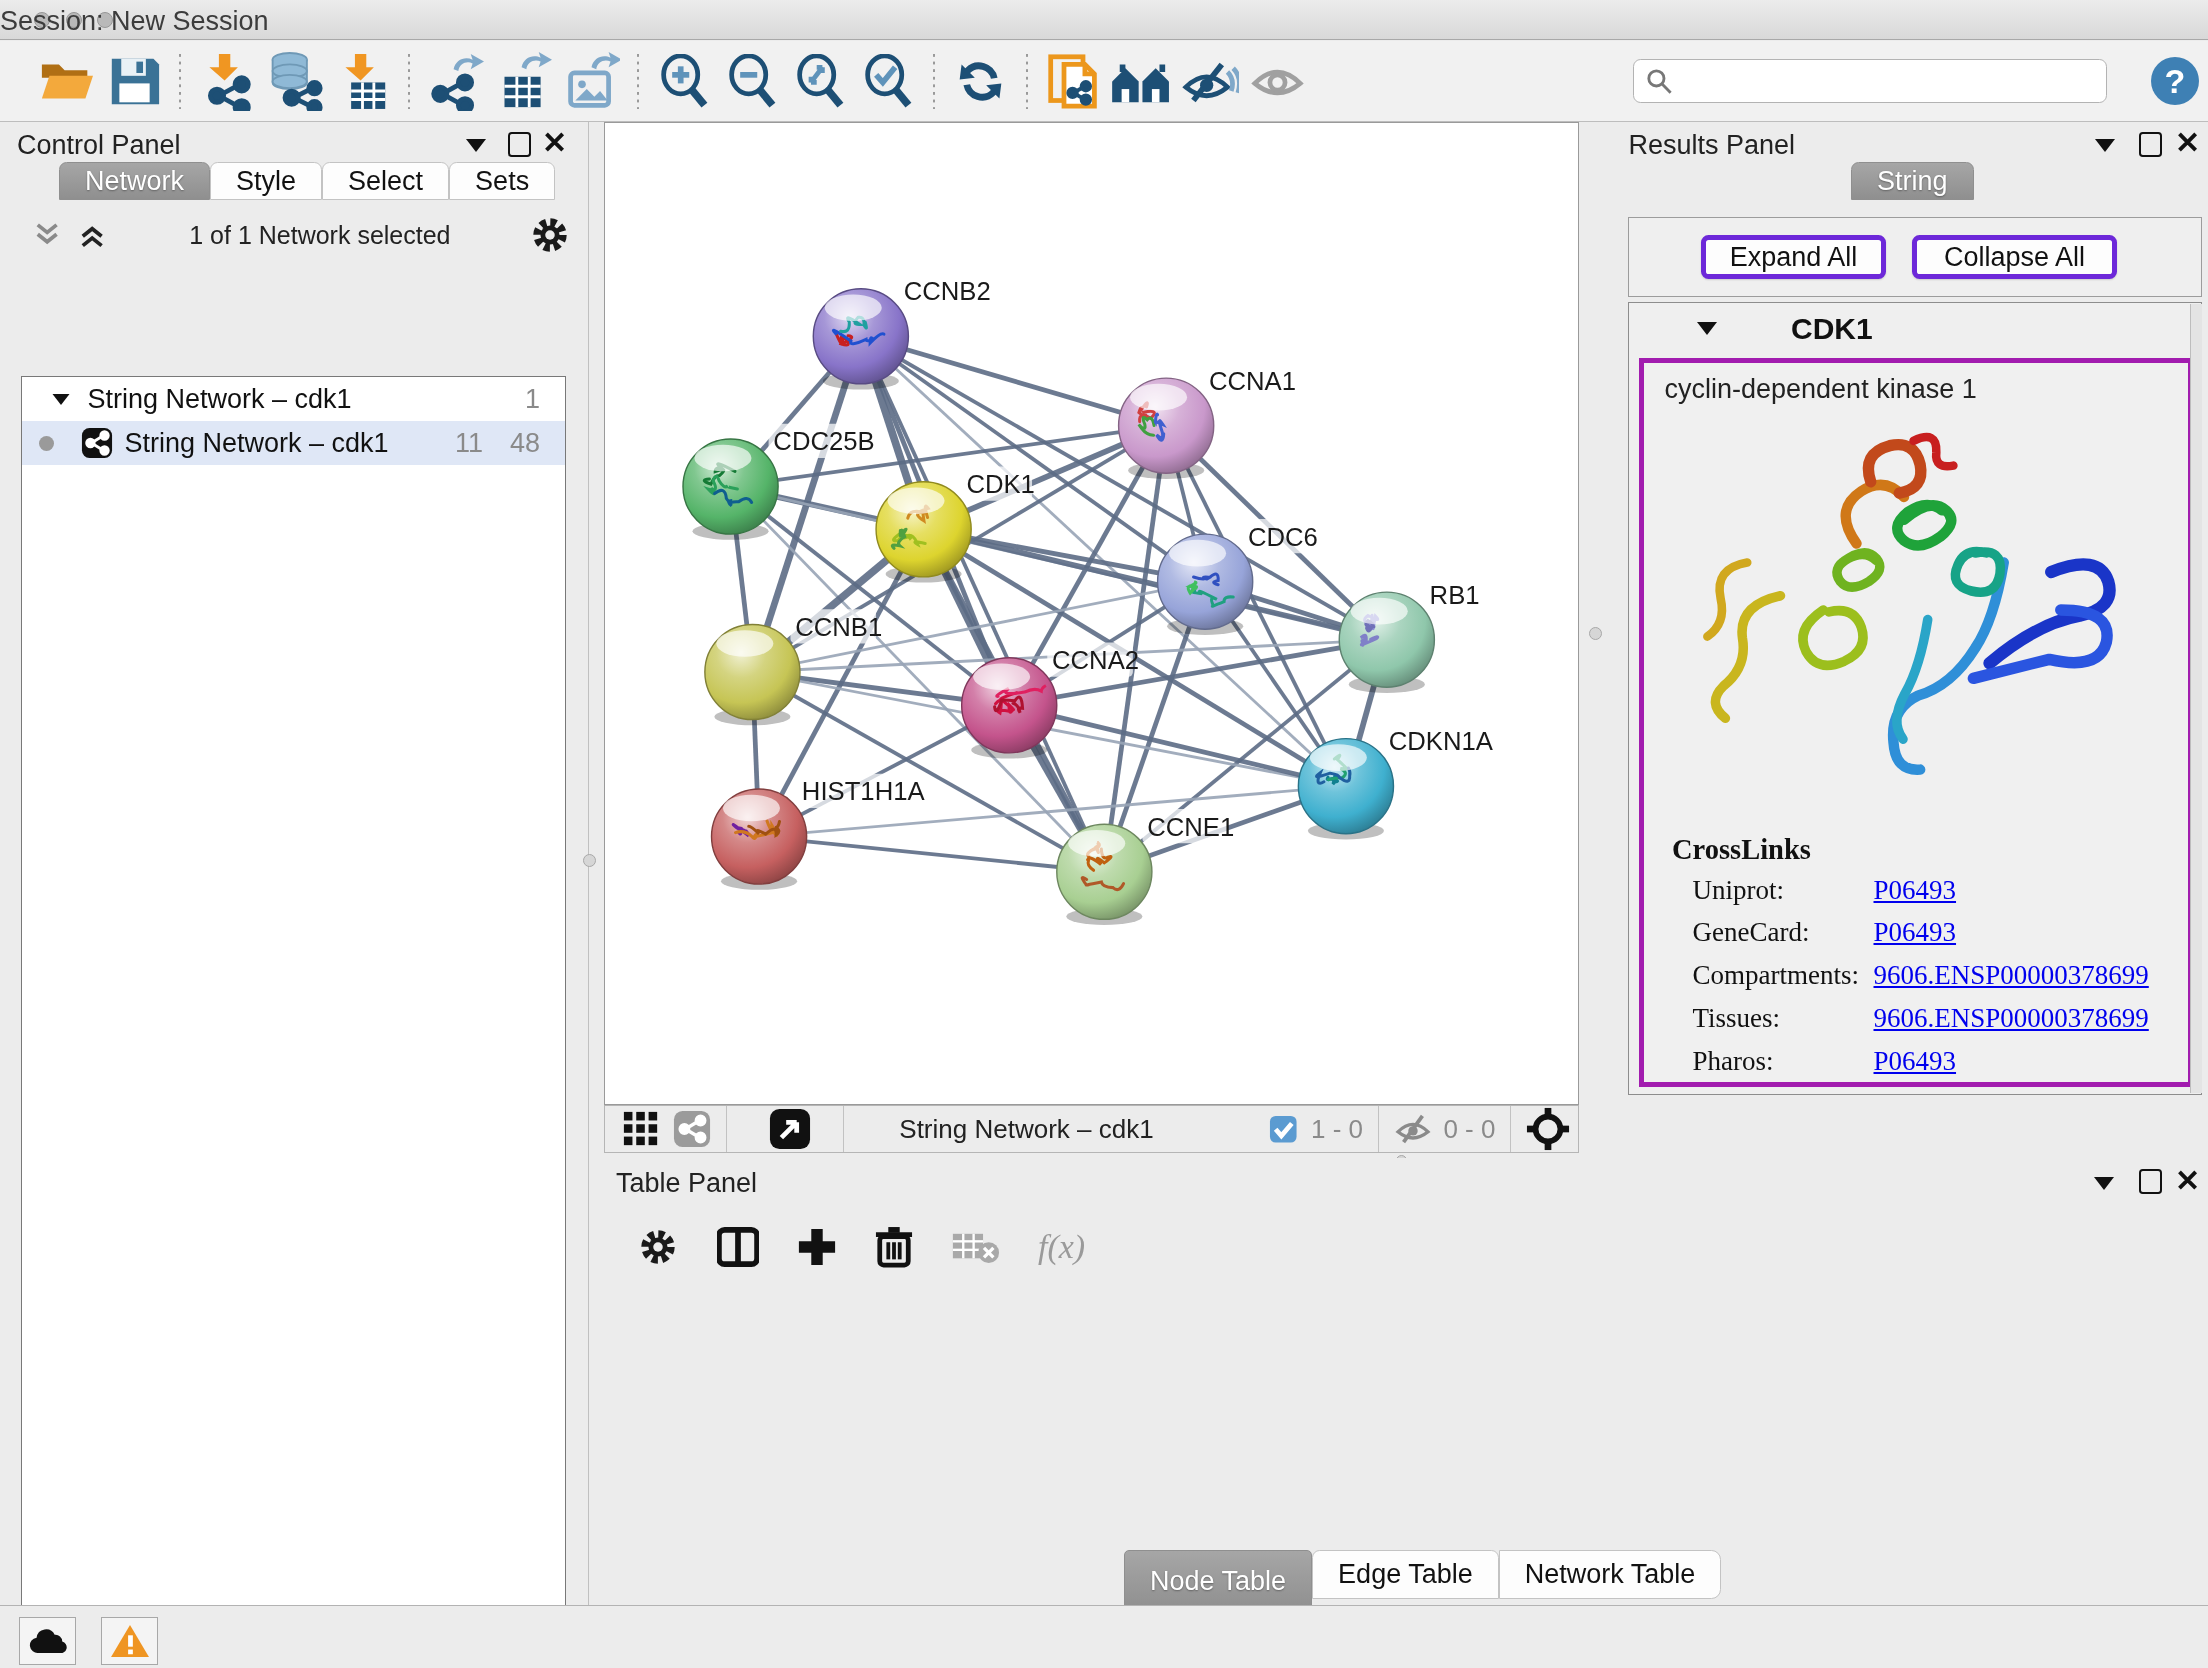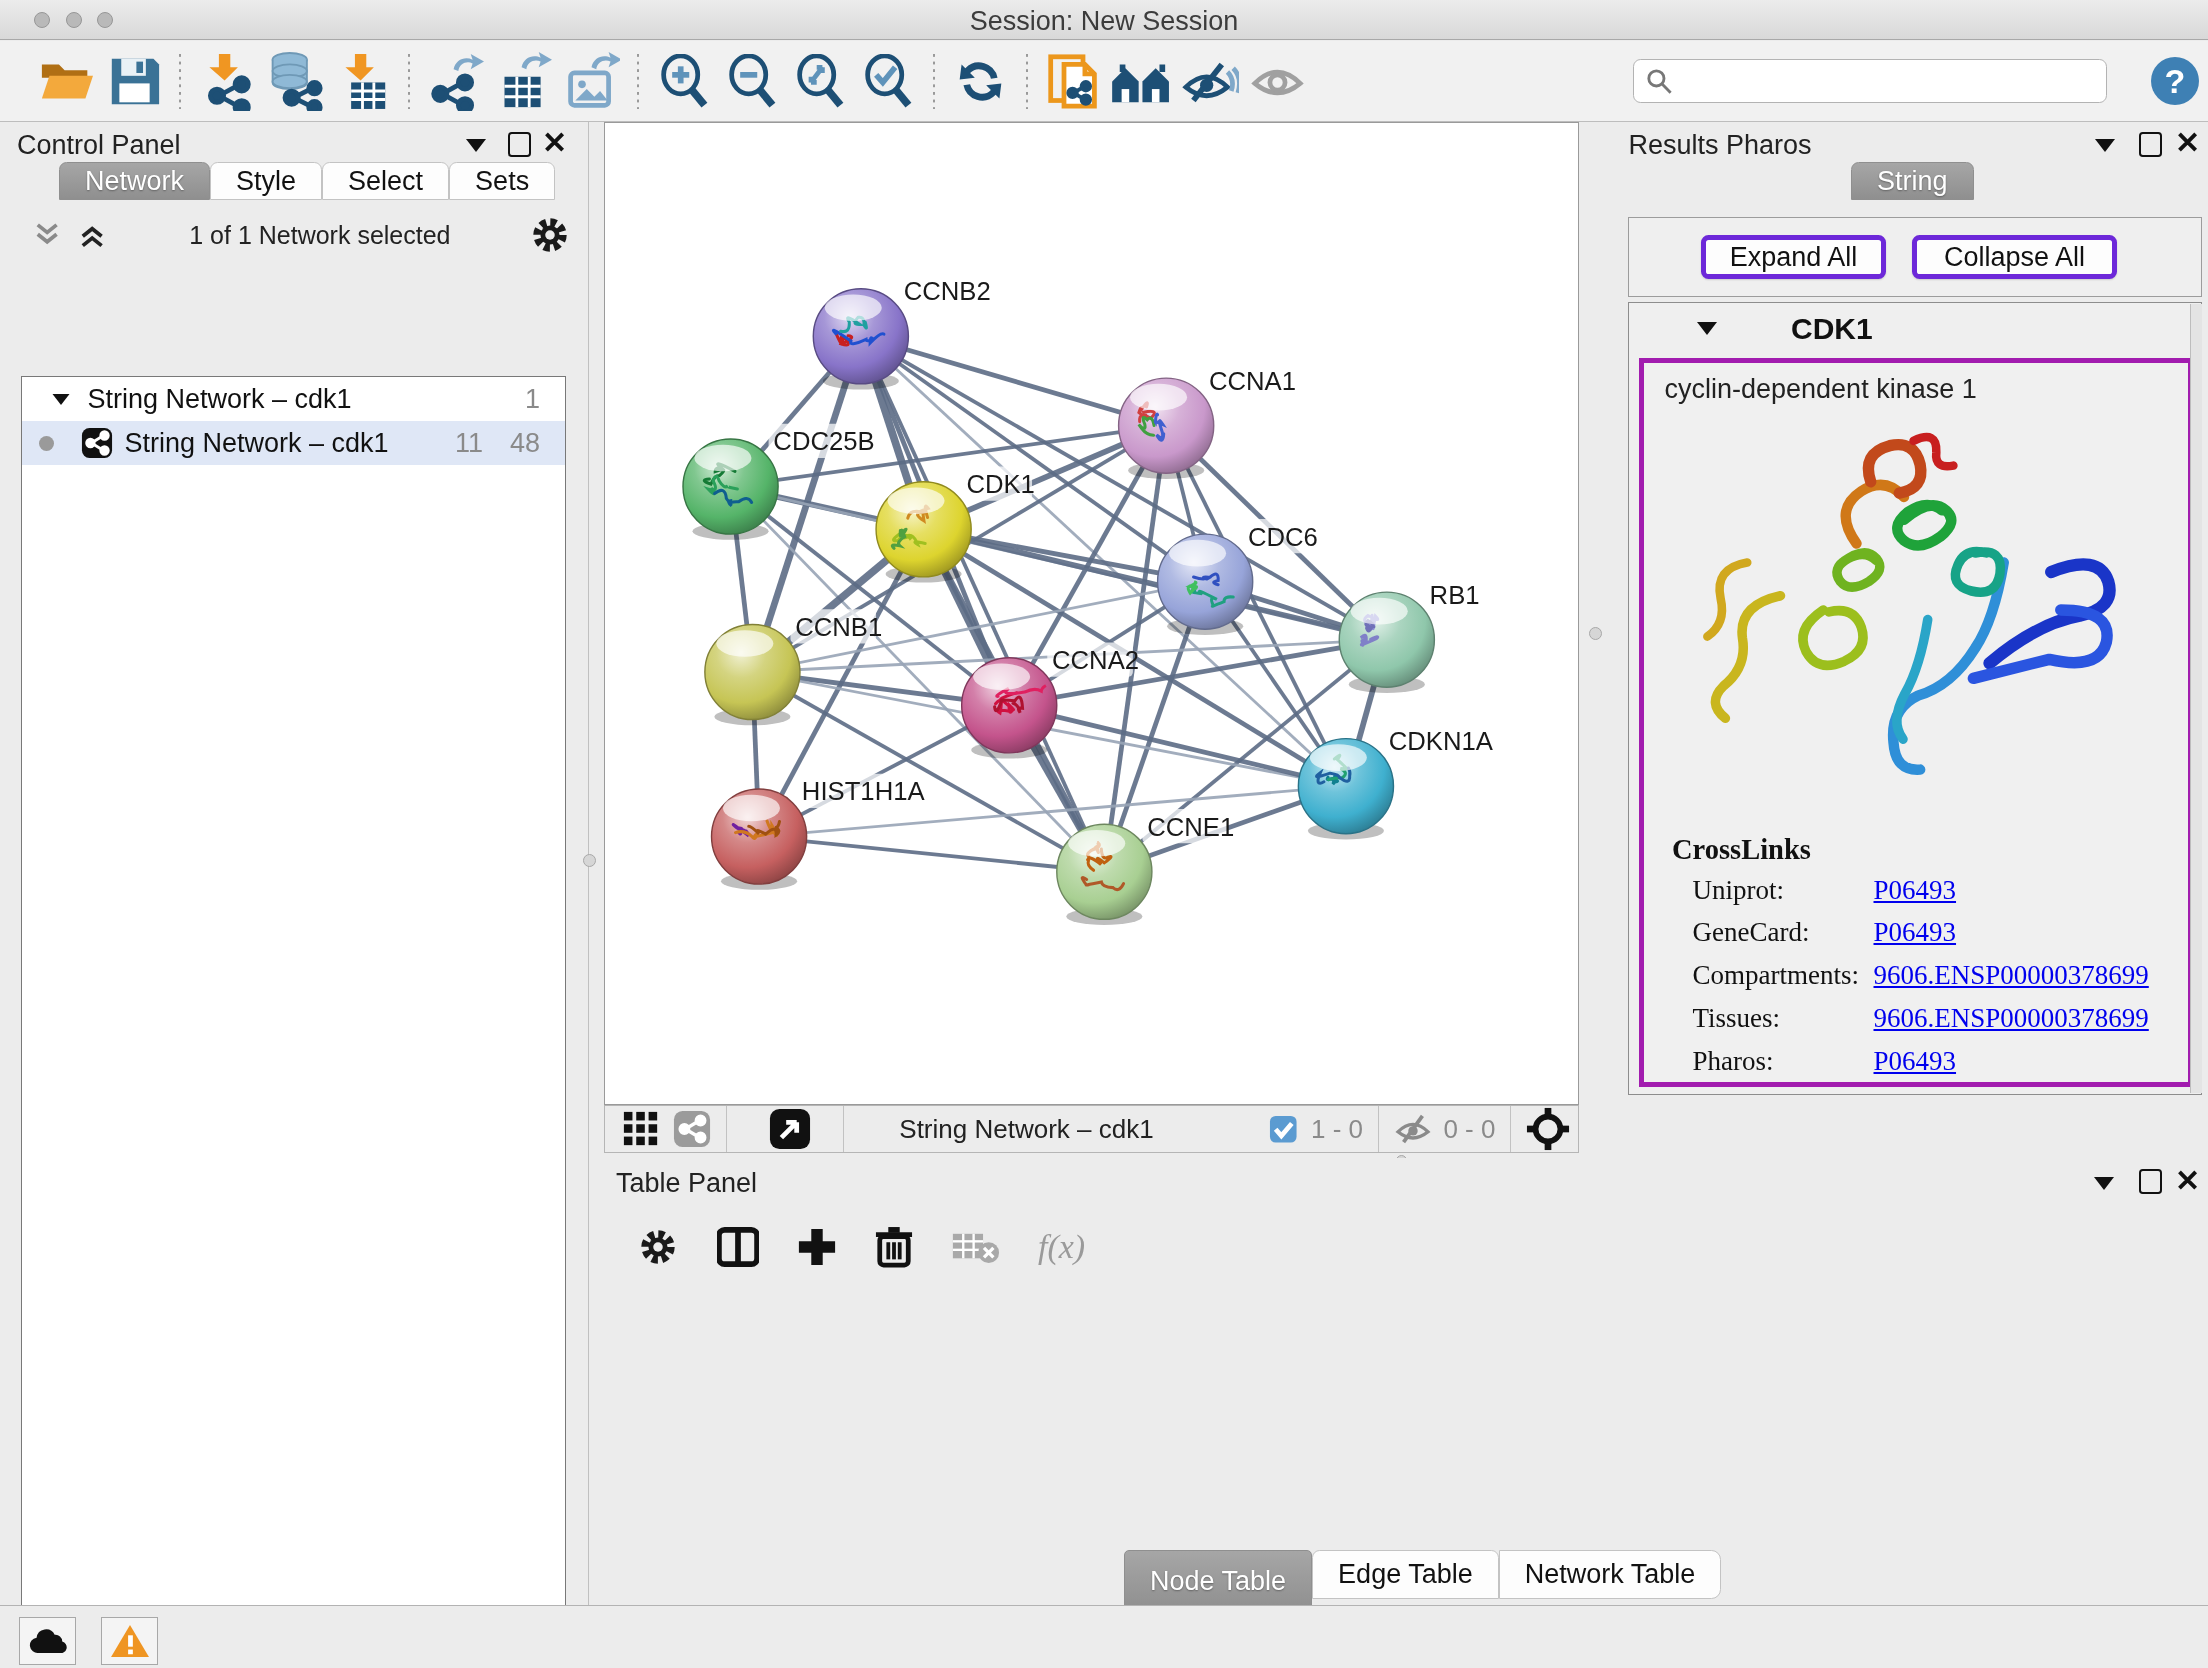--- a/index.html
+++ b/index.html
@@ -5,21 +5,21 @@
   * { margin:0; padding:0; box-sizing:border-box; }
   html,body { width:2208px; height:1668px; overflow:hidden; }
   body { font-family:"Liberation Sans", sans-serif; background:#ececec; position:relative; }
   .abs { position:absolute; }
 
   
   .titlebar { left:0; top:0; width:2208px; height:40px;
     background:linear-gradient(#ececec,#d8d8d8); border-bottom:1px solid #a8a8a8; }
   .tl-dot { top:12.4px; width:16px; height:16px; border-radius:50%;
     background:#b9b9b9; border:1px solid #979797; }
-  .win-title { width:100%; text-align:center; top:5.7px; font-size:27px; color:#3c3c3c; }
+  .win-title { width:100%; top:5.7px; font-size:27px; color:#3c3c3c; }
 
   
   .toolbar { left:0; top:41px; width:2208px; height:81px; background:#f1f1f1;
     border-bottom:1px solid #bdbdbd; display:flex; align-items:center; padding-left:32px; }
   .tbtn { width:68px; height:61px; display:flex; align-items:center; justify-content:center; flex:0 0 auto; }
   .tsep { width:1.9px; height:55px; margin:0 11.4px; flex:0 0 auto;
     background-image:linear-gradient(#9a9a9a 40%, transparent 40%); background-size:1.9px 7.6px; }
   .searchbox { left:1633px; top:59px; width:474px; height:44px; background:#fff;
     border:1.9px solid #b3b3b3; border-radius:7.6px; display:flex; align-items:center; padding-left:11.4px; }
   .searchbox input { border:none; outline:none; font-size:25px; width:409px; background:transparent;
@@ -659,21 +659,21 @@
         <line x1="23" y1="1" x2="23" y2="10"></line>
           <line x1="23" y1="36" x2="23" y2="45"></line>
         <line x1="1" y1="23" x2="10" y2="23"></line>
           <line x1="36" y1="23" x2="45" y2="23"></line>
       </g>
     </svg>
   </div>
 </div>
 
 <div class="abs" style="left:1618px;top:122px;width:591px;height:1037px;background:#ececec;">
-  <div class="abs phead-title" style="left:10.5px;top:7.6px;">Results Pharos</div>
+  <div class="abs phead-title" style="left:10.5px;top:7.6px;">Results Panel</div>
   <div class="abs ptri" style="left:477px;top:17px;"></div>
   <div class="abs pfloat" style="left:521px;top:9.5px;"></div>
   <div class="abs pclose" style="left:557px;top:7.6px;">✕</div>
   <div class="abs tab active" style="left:233px;top:40px;">String</div>
 </div>
 <div class="abs res-box1">
   <div class="abs res-btn" style="left:72px;top:17px;width:185px;">Expand All</div>
   <div class="abs res-btn" style="left:283px;top:17px;width:205px;">Collapse All</div>
 </div>
 <div class="abs res-box2">

